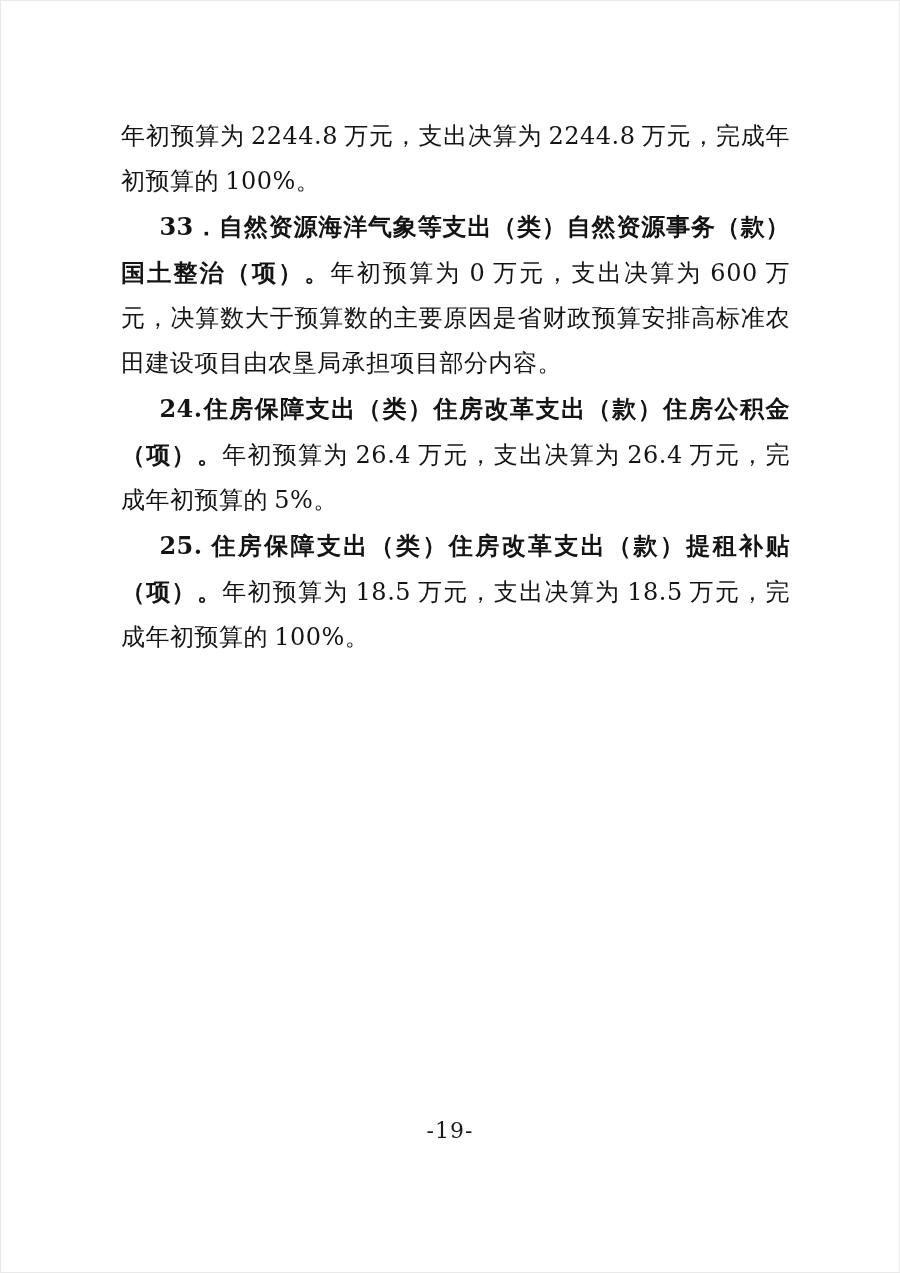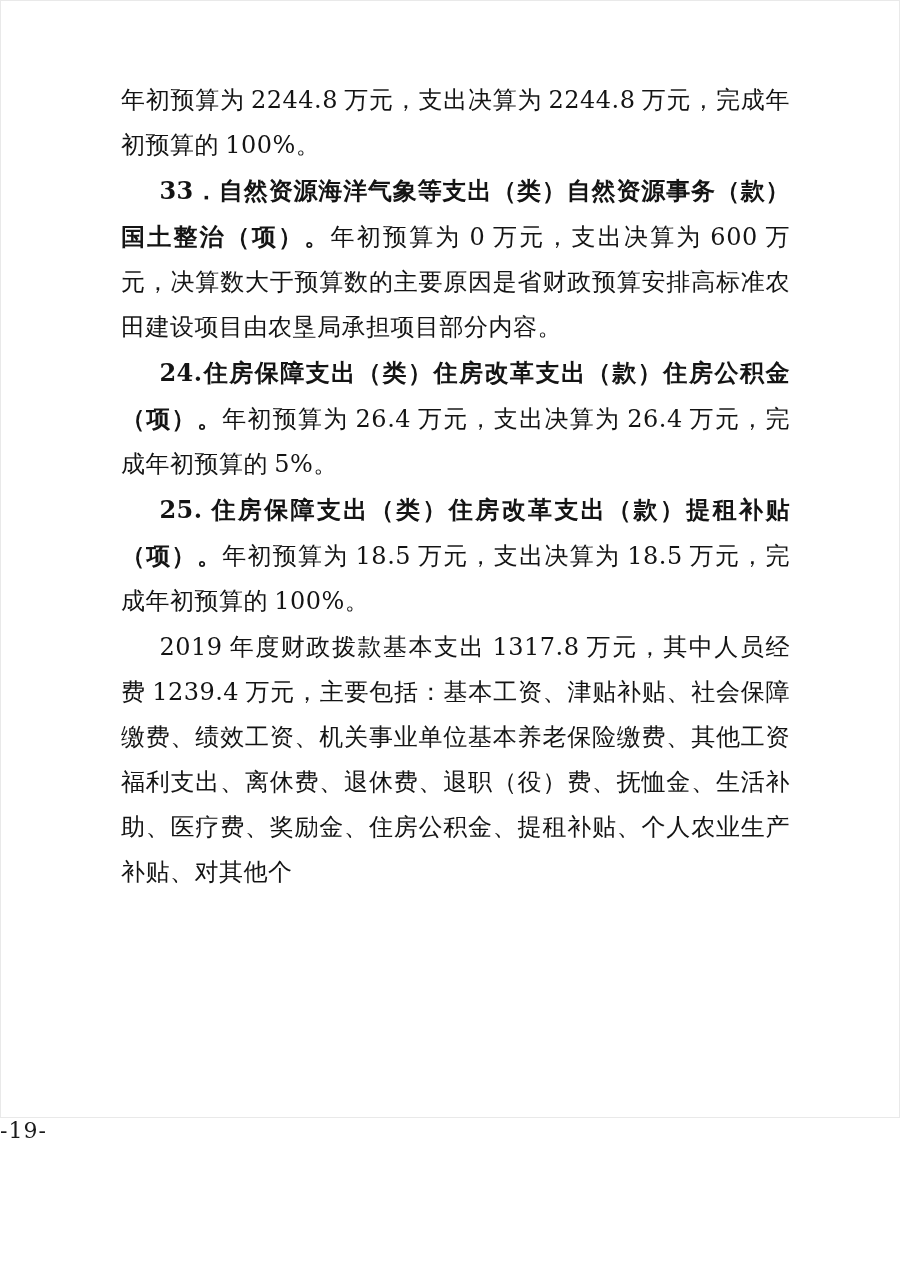--- a/index.html
+++ b/index.html
@@ -8,58 +8,58 @@
     height: 1273px;
     background: #ffffff;
     font-family: "DejaVu Serif", "Liberation Serif", serif;
     color: #141414;
     overflow: hidden;
   }
   .page {
     position: relative;
     box-sizing: border-box;
     width: 900px;
-    height: 1118px;
-    padding: 77px 110px 0 121px;
+    height: 1273px;
+    padding: 113px 110px 0 121px;
     background: #ffffff;
     box-shadow: inset 0 0 0 1px #e9e9e9;
   }
   .para {
     margin: 0;
     font-size: 24px;
     line-height: 45px;
     text-align: justify;
     word-spacing: -2px;
     letter-spacing: 0.5px;
     color: #141414;
   }
   .para.indent { text-indent: 1.6em; }
   .para .lead { font-weight: bold; }
   .footer {
     position: absolute;
     top: 1118px;
     left: 0;
     width: 900px;
+    text-align: center;
     font-size: 22px;
     letter-spacing: 1px;
     color: #1a1a1a;
   }
 </style>
 </head>
 <body>
 
 <div class="page">
 
   <p class="para"><span class="lead"></span><span>年初预算为 2244.8 万元，支出决算为 2244.8 万元，完成年初预算的 100%。</span></p>
 
 
   <p class="para indent"><span class="lead">33．自然资源海洋气象等支出（类）自然资源事务（款）国土整治（项）。</span><span>年初预算为 0 万元，支出决算为 600 万元，决算数大于预算数的主要原因是省财政预算安排高标准农田建设项目由农垦局承担项目部分内容。</span></p>
 
   <p class="para indent"><span class="lead">24.住房保障支出（类）住房改革支出（款）住房公积金（项）。</span><span>年初预算为 26.4 万元，支出决算为 26.4 万元，完成年初预算的 5%。</span></p>
 
   <p class="para indent"><span class="lead">25. 住房保障支出（类）住房改革支出（款）提租补贴（项）。</span><span>年初预算为 18.5 万元，支出决算为 18.5 万元，完成年初预算的 100%。</span></p>
 
 
-  <p class="para indent"><span class="lead"></span><span>2019 年度财政拨款基本支出 1317.8 万元，其中人员经费 1239.4 万元，主要包括：基本工资、津贴补贴、社会保障缴费、绩效工资、机关事业单位基本养老保险缴费、其他工资福利支出、离休费、退休费、退职（役）费、抚恤金、生活补助、医疗费、奖励金、住房公积金、提租补贴、个人农业生产补贴、对其他个</span></p>
 
   <div class="footer">-19-</div>
 
 </div>
 
 </body></html>

